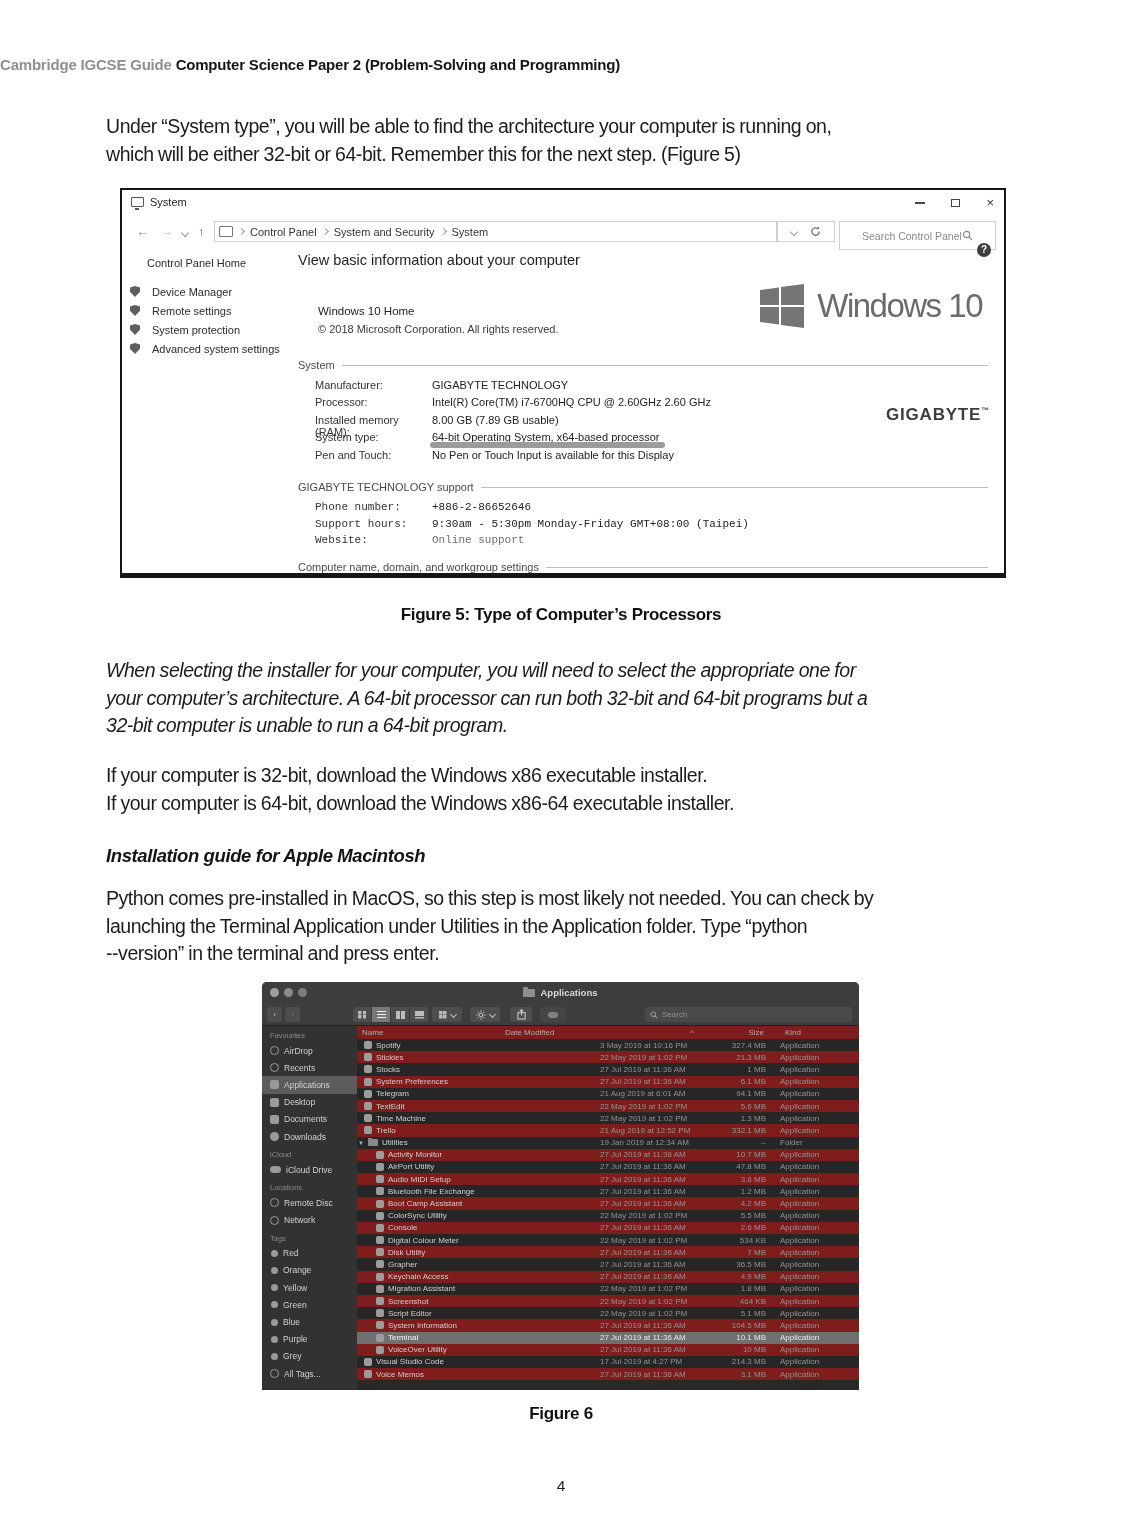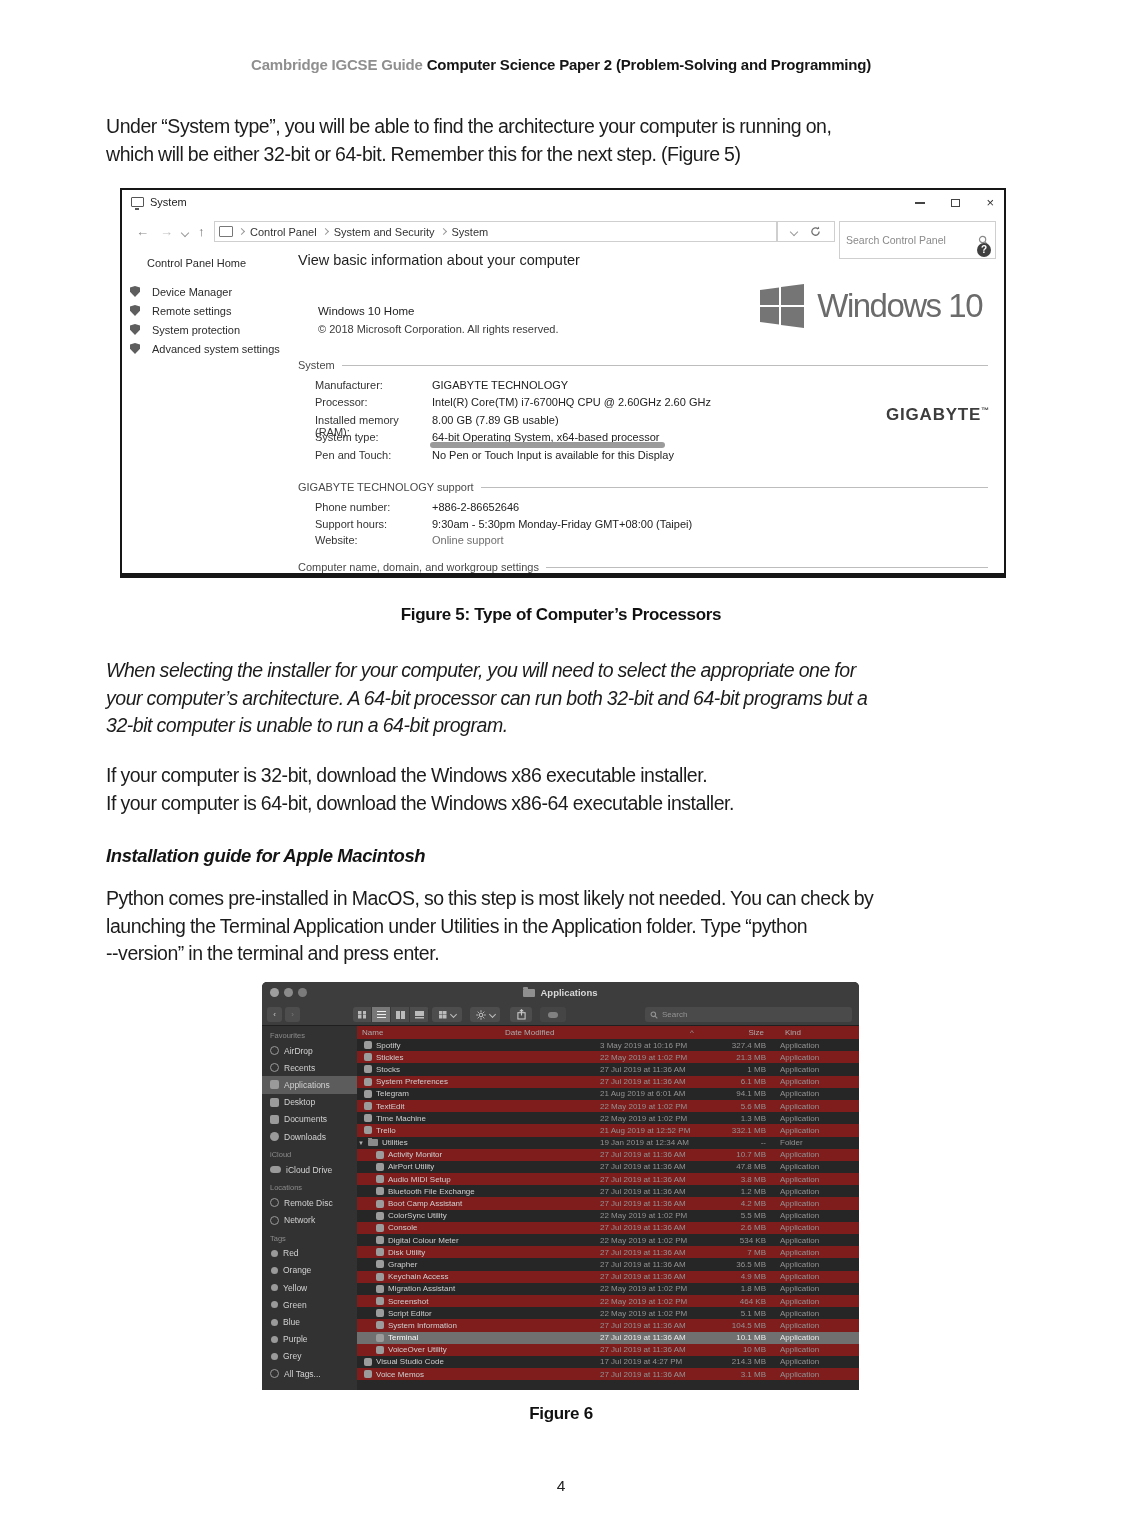--- a/index.html
+++ b/index.html
@@ -1,20 +1,20 @@
 <!DOCTYPE html>
 <html><head>
 <meta charset="utf-8">
 <style>
   html,body{margin:0;padding:0;background:#fff;}
   .page{position:relative;width:1122px;height:1535px;background:#ffffff;overflow:hidden;
         font-family:"Liberation Sans",sans-serif;color:#1d1d1d;}
 
   
-  .doc-header{position:absolute;top:56px;left:0;width:100%;text-align:center;
+  .doc-header{position:absolute;top:56px;left:0;width:100%;
               font-size:15px;font-weight:bold;letter-spacing:-0.2px;}
   .hdr-light{color:#8f8f8f;}
   .hdr-bold{color:#161616;}
   .body-text{position:absolute;left:106px;width:925px;font-size:19.5px;line-height:27.5px;
              letter-spacing:-0.45px;word-spacing:-0.5px;color:#1c1c1c;}
   .para1{top:113px;}
   .cap{position:absolute;left:0;width:100%;text-align:center;font-weight:bold;
        font-size:17px;letter-spacing:-0.3px;color:#111;}
   .cap5{top:605px;}
   .para2{top:657px;font-style:italic;}
@@ -49,22 +49,22 @@
             border-bottom:1.2px solid #9a9a9a;transform:rotate(45deg);position:absolute;}
   .nav-up{left:76px;color:#6f6f6f;}
   .crumb-field{position:absolute;left:92px;top:5px;width:563px;height:21px;border:1px solid #cfcfcf;
                box-sizing:border-box;display:flex;align-items:center;padding-left:4px;gap:4px;
                font-size:11px;color:#333;}
   .crumb-pc{width:12px;height:9px;border:1.3px solid #777;border-radius:1px;}
   .crumb-sep{width:4px;height:4px;border-right:1.1px solid #999;border-top:1.1px solid #999;
              transform:rotate(45deg);margin:0 2px;}
   .refresh-box{position:absolute;left:655px;top:5px;width:58px;height:21px;border:1px solid #cfcfcf;
                box-sizing:border-box;display:flex;align-items:center;justify-content:space-evenly;}
-  .search-field{position:absolute;left:717px;top:5px;width:157px;height:38px;border:1px solid #cfcfcf;
-                box-sizing:border-box;display:flex;align-items:center;padding:0 6px;color:#8a8a8a;}
+  .search-field{position:absolute;left:717px;top:5px;width:157px;height:29px;border:1px solid #cfcfcf;
+                box-sizing:border-box;display:flex;align-items:center;padding:0 22px;color:#8a8a8a;}
   .search-field .ph{flex:1;font-size:10.5px;}
   .win-help{position:absolute;right:13px;top:53px;width:14px;height:14px;border-radius:50%;
             background:#3f3f3f;color:#fff;font-size:10px;font-weight:bold;text-align:center;
             line-height:14px;}
   .win-sidebar{position:absolute;left:0;top:58px;width:172px;bottom:0;}
   .win-side-home{position:absolute;left:25px;top:9px;color:#2b2b2b;}
   .win-side-items{position:absolute;left:8px;top:34px;right:0;}
   .win-side-item{display:flex;align-items:center;gap:12px;height:19px;color:#2b2b2b;}
   .shield-icon{width:10px;height:11px;background:#5e5e5e;flex:0 0 auto;
                clip-path:polygon(50% 0,100% 14%,100% 52%,50% 100%,0 52%,0 14%);}
@@ -77,21 +77,21 @@
   .sec-compname{top:371px;}
   .win-product{position:absolute;left:196px;top:115px;font-size:11.5px;color:#222;}
   .win-copyright{position:absolute;left:196px;top:133px;color:#3a3a3a;}
   .winlogo{position:absolute;right:22px;top:94px;display:flex;align-items:center;gap:13px;}
   .winlogo svg{width:44px;height:44px;}
   .winlogo-text{font-size:33px;color:#6b6b6b;letter-spacing:-1.5px;}
   .win-rows{position:absolute;left:193px;right:16px;}
   .rows-system{top:189px;}
   .rows-support{top:311px;}
   .win-row{display:flex;height:17.4px;align-items:flex-start;}
-  .rows-support .win-row{height:16.6px;}
+  .rows-support .win-row{height:16.6px;font-family:Liberation Mono, monospace;}
   .win-row-label{width:117px;flex:0 0 auto;color:#333;}
   .win-row-value{color:#222;}
   .win-row-value.underlined{position:relative;}
   .win-row-value.underlined::after{content:"";position:absolute;left:-2px;right:-6px;bottom:-5px;
        height:6px;background:#9b9b9b;border-radius:3px;}
   .win-row-value.link{color:#6f6f6f;}
   .gigabyte{position:absolute;right:14px;top:215px;font-size:17px;font-weight:bold;
             letter-spacing:0.8px;color:#3d3d3d;}
   .gigabyte sup{font-size:8px;}
 

